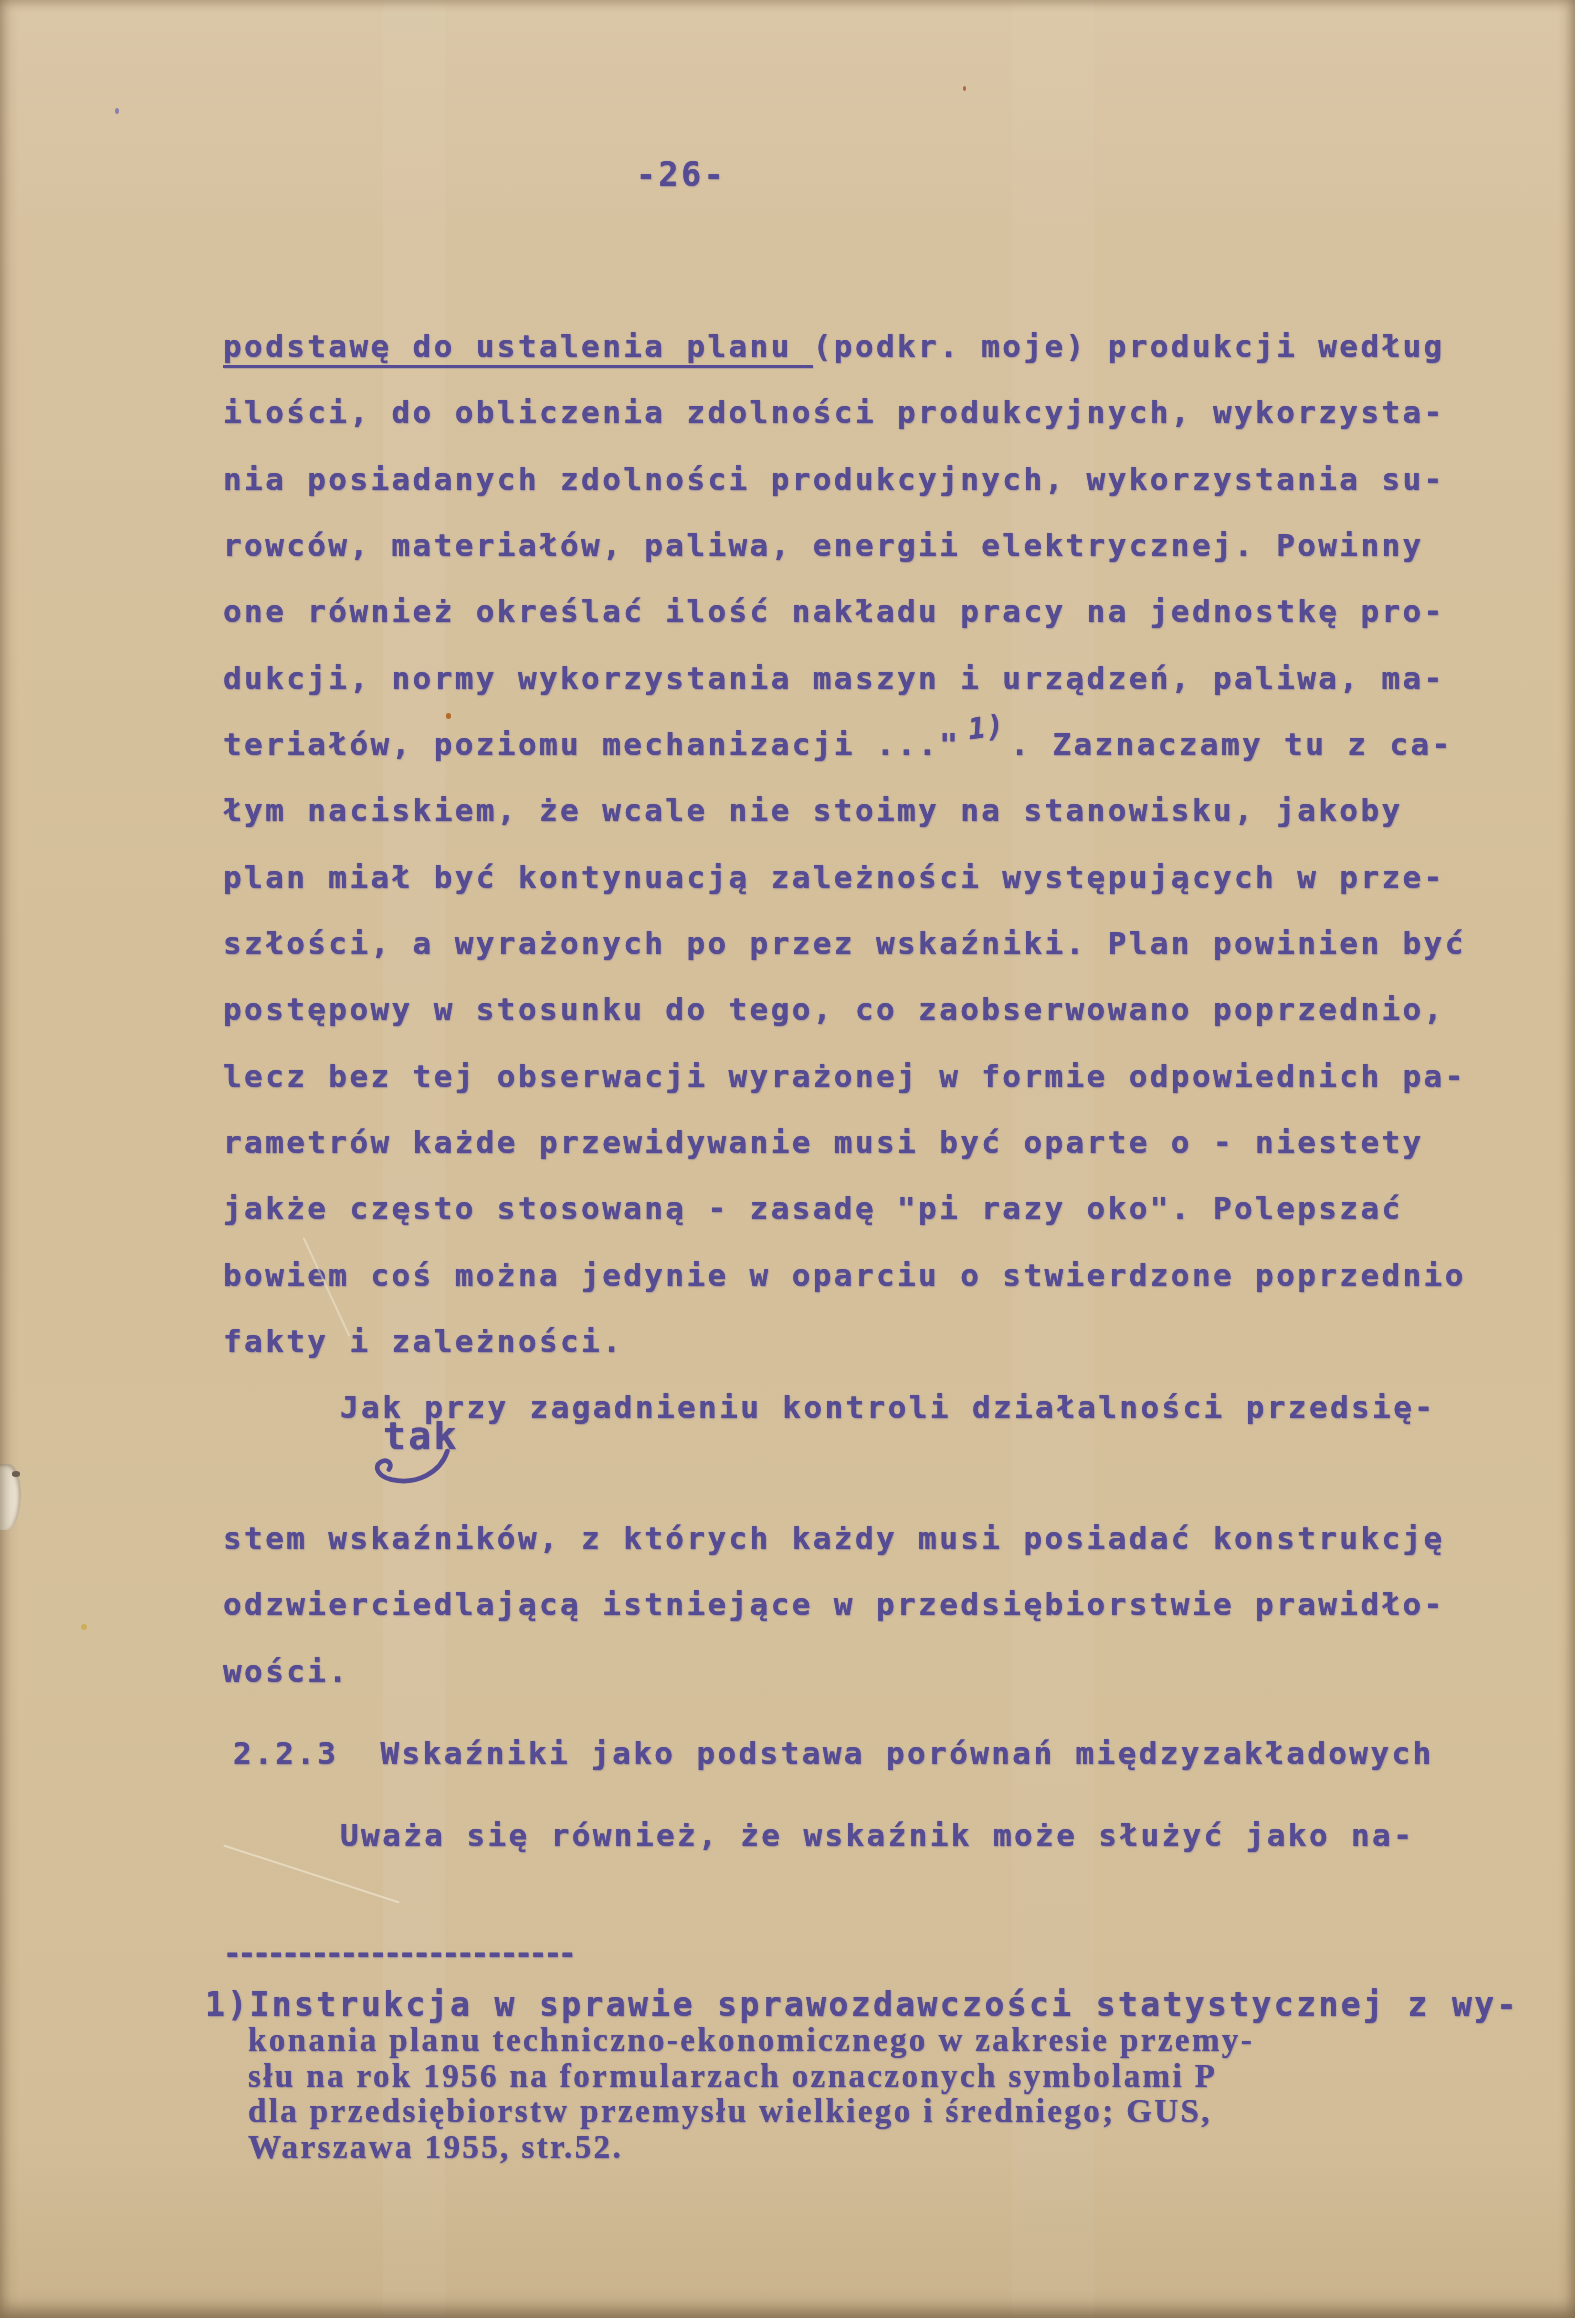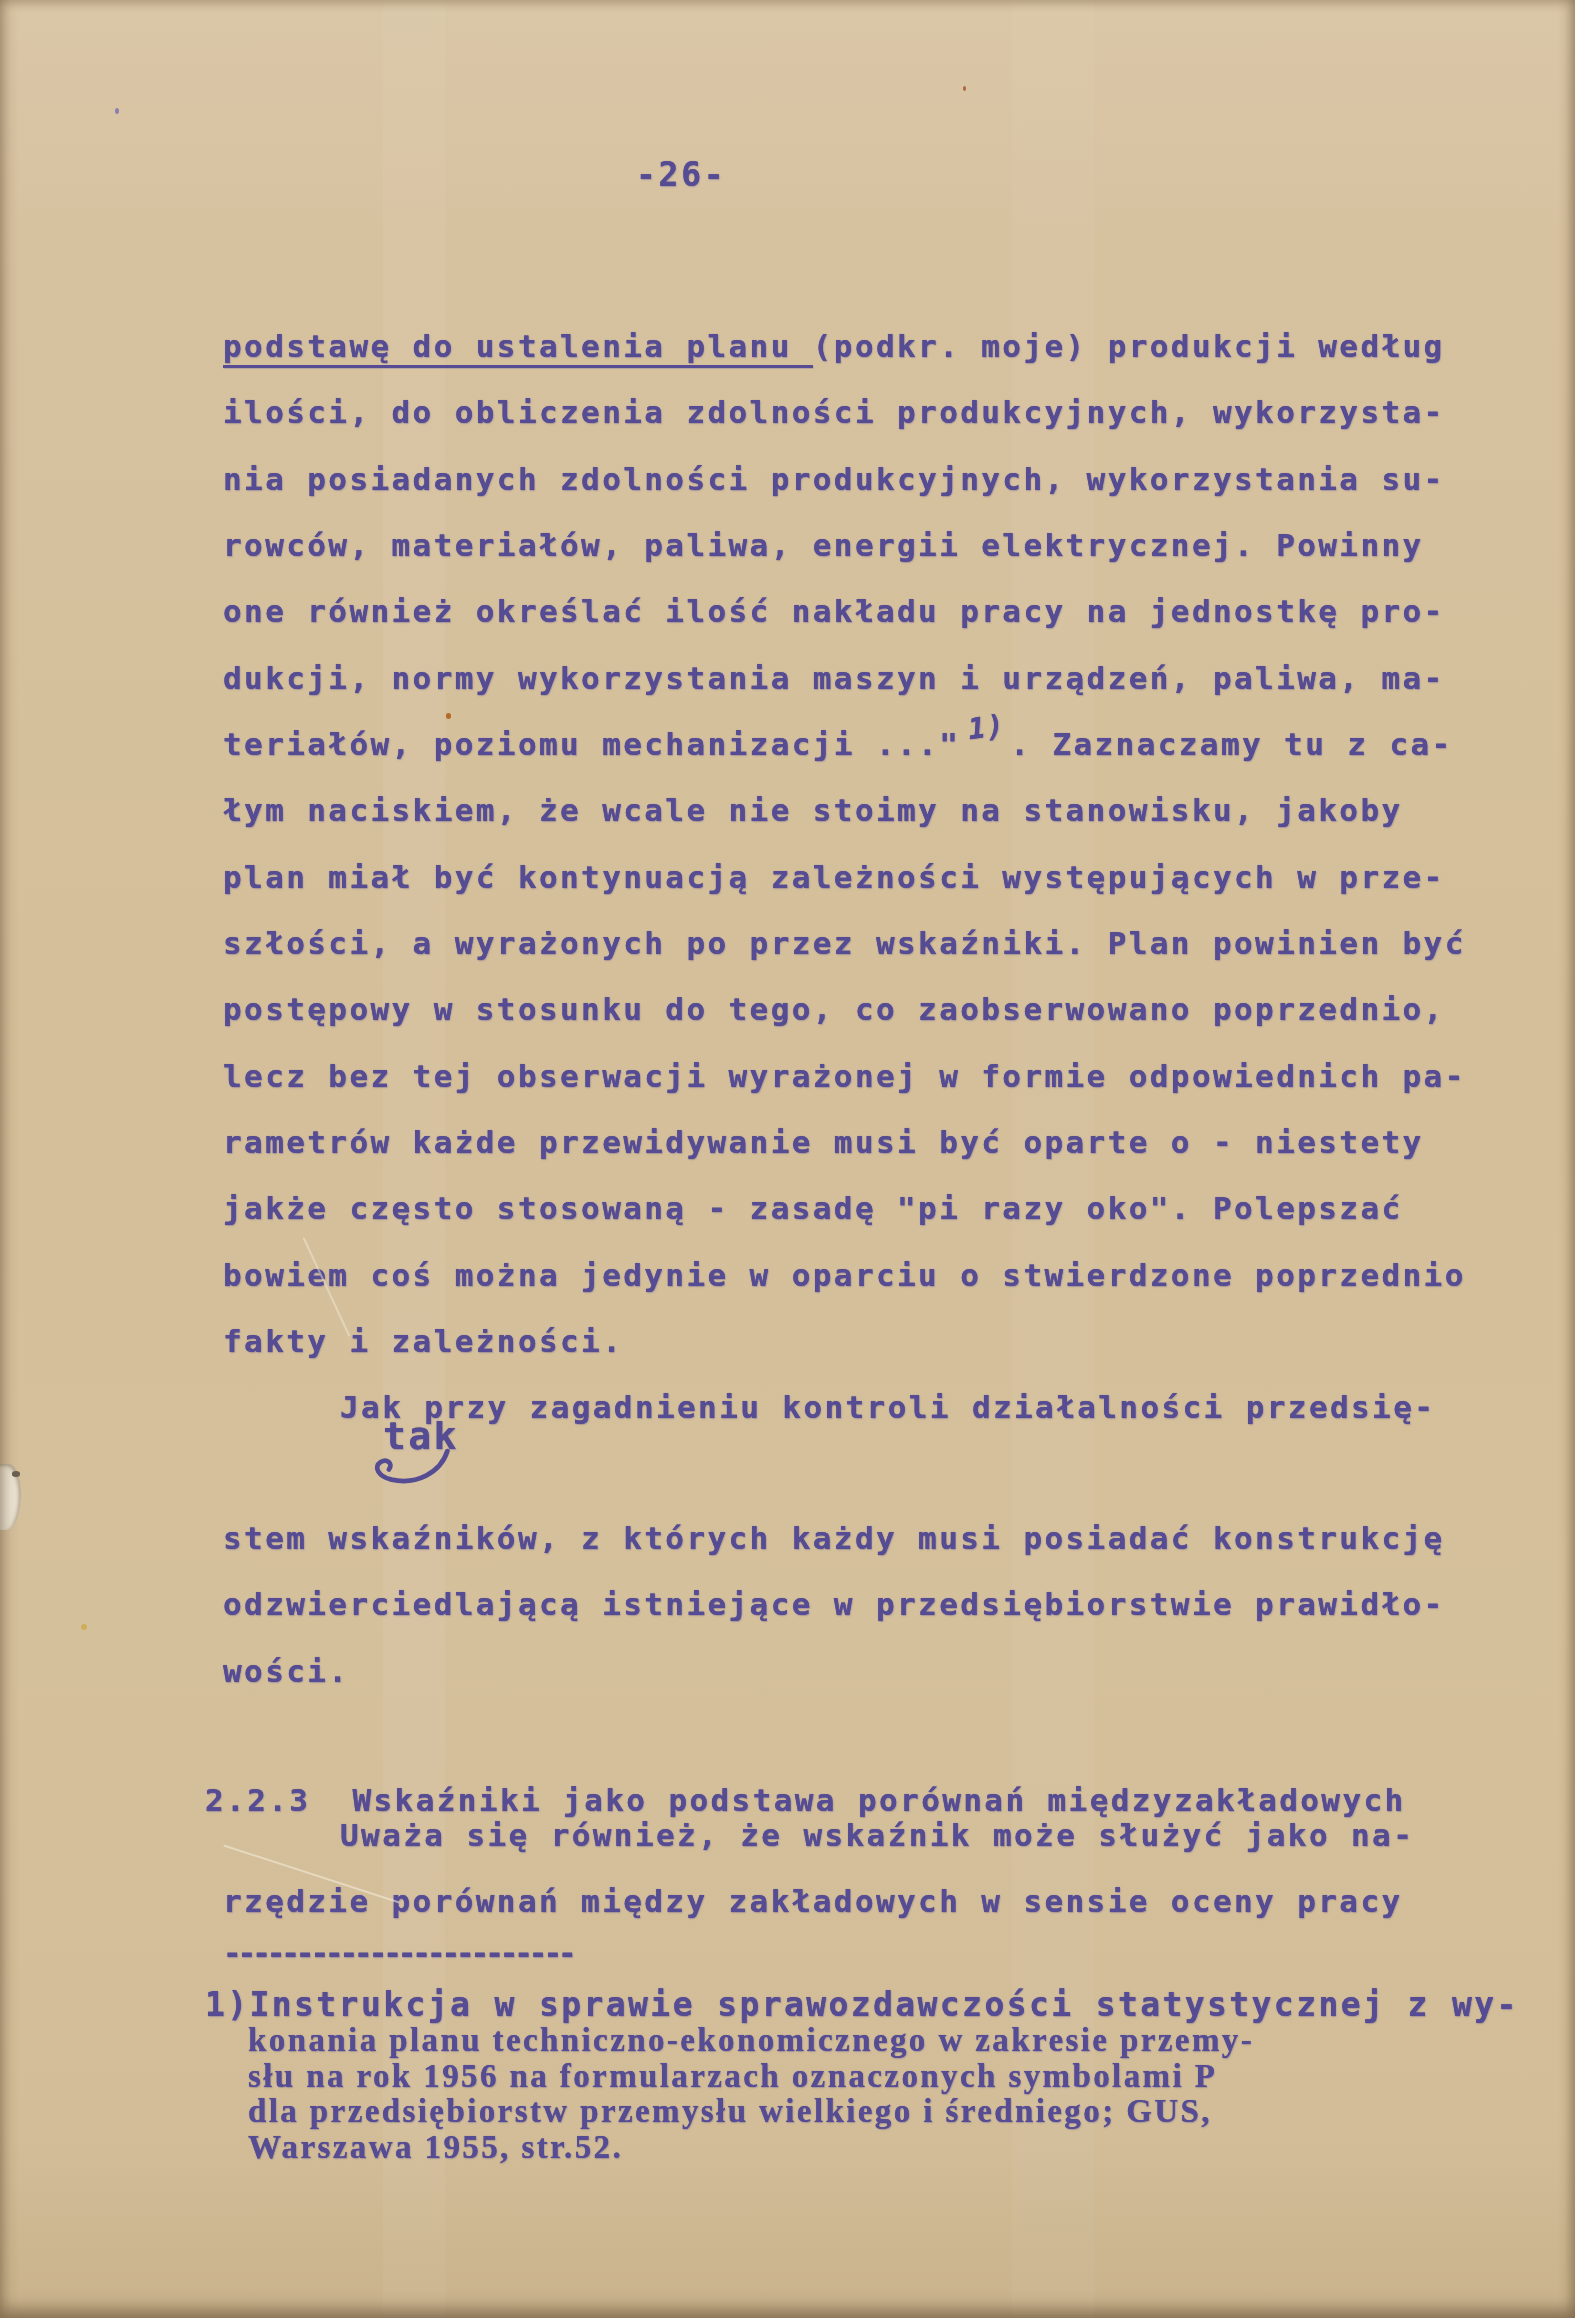--- a/index.html
+++ b/index.html
@@ -38,21 +38,21 @@
   .indent{left:340px;}
   .pageno{position:absolute;left:636px;top:156px;font-size:33px;letter-spacing:2.7px;}
   .u{text-decoration:underline;text-decoration-thickness:3.4px;text-underline-offset:7.5px;}
   .fnref{
     display:inline-block;font-size:29px;font-style:italic;
     transform:translateY(-18px) rotate(-7deg);
     margin:0 5.5px 0 8.2px;letter-spacing:0.7px;
   }
   .insertion{position:absolute;left:383px;top:1417px;font-size:38px;}
   .caret{position:absolute;left:367px;top:1447px;width:90px;height:49px;}
-  .heading{left:205px;margin-top:47px;}
+  .heading{left:233px;}
   .sep{letter-spacing:-4.1px;font-size:31px;}
   .fn{font-size:33px;letter-spacing:2.4px;}
   .fn-first{left:205px;}
   .fn-cont{left:248px;font-family:Liberation Serif, serif;}
   .tear{
     position:absolute;left:0;top:1464px;width:20.5px;height:66px;
     background:#ede5d3;border-radius:0 60% 70% 0 / 0 45% 55% 0;
     box-shadow:inset -2.7px 2.1px 3.4px rgba(120,100,70,0.45);
   }
   .speck{position:absolute;border-radius:50%;}
@@ -96,21 +96,20 @@
     </svg>
     <div class="tl" style="top:1519px">stem wskaźników, z których każdy musi posiadać konstrukcję</div>
     <div class="tl" style="top:1585px">odzwierciedlającą istniejące w przedsiębiorstwie prawidło-</div>
     <div class="tl" style="top:1652px">wości.</div>
 
     
     <div class="tl heading" style="top:1734px">2.2.3  Wskaźniki jako podstawa porównań międzyzakładowych</div>
 
     
     <div class="tl indent" style="top:1816px">Uważa się również, że wskaźnik może służyć jako na-</div>
-    <div class="tl" style="top:1882px">rzędzie porównań między zakładowych w sensie oceny pracy</div>
 
     
     <div class="tl sep" style="top:1934px">------------------------</div>
     <div class="tl fn fn-first" style="top:1986px"><span>1)</span><span>Instrukcja w sprawie sprawozdawczości statystycznej z wy-</span></div>
     <div class="tl fn fn-cont" style="top:2021px">konania planu techniczno-ekonomicznego w zakresie przemy-</div>
     <div class="tl fn fn-cont" style="top:2057px">słu na rok 1956 na formularzach oznaczonych symbolami P</div>
     <div class="tl fn fn-cont" style="top:2092px">dla przedsiębiorstw przemysłu wielkiego i średniego; GUS,</div>
     <div class="tl fn fn-cont" style="top:2128px">Warszawa 1955, str.52.</div>
   </div>
 

